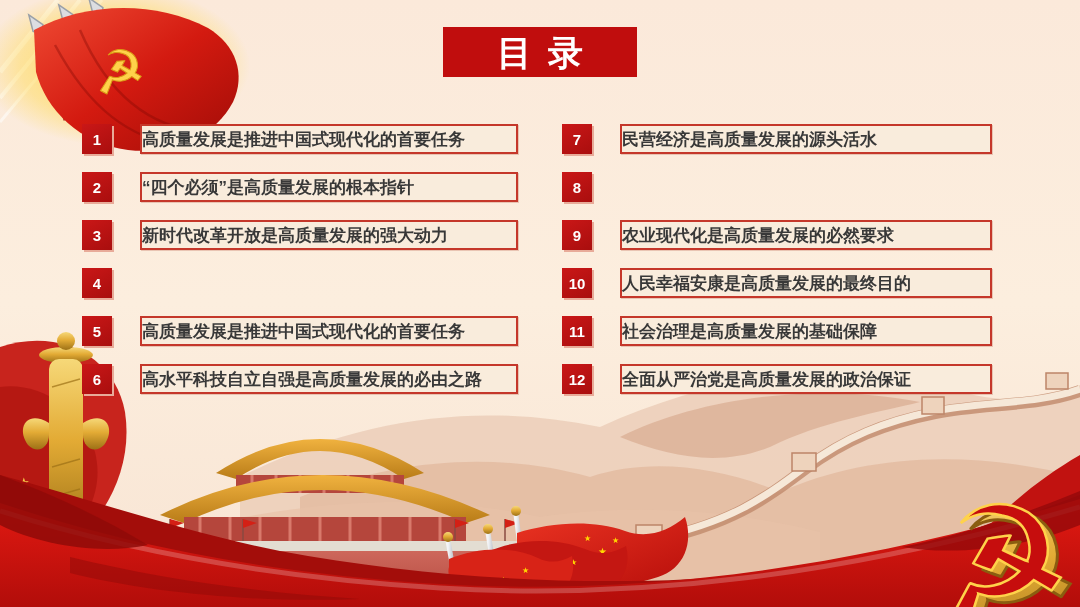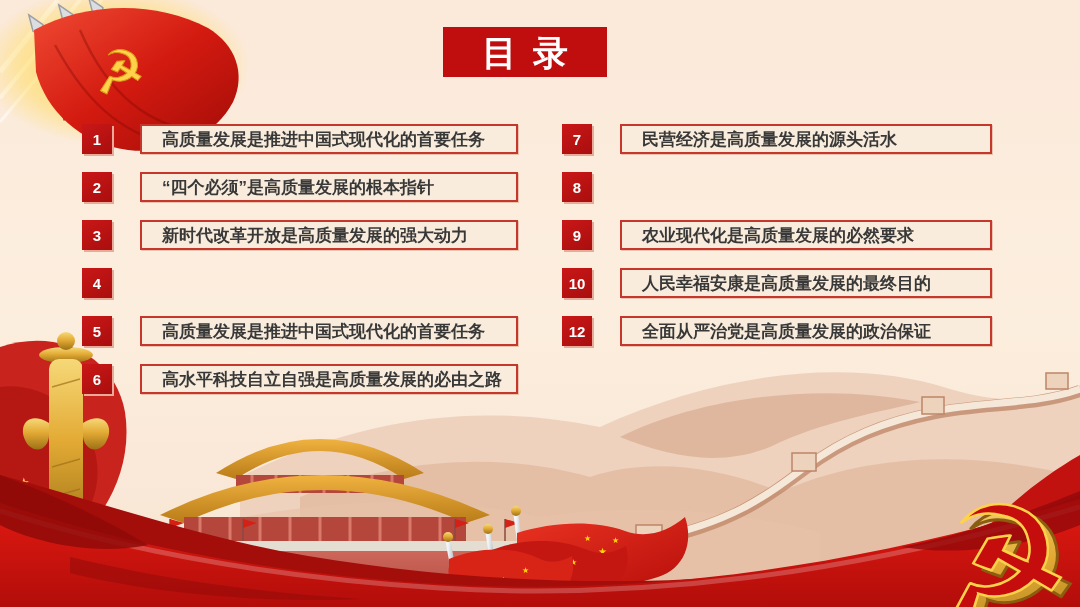--- a/index.html
+++ b/index.html
@@ -1,32 +1,32 @@
 <!DOCTYPE html>
 <html><head>
 <meta charset="utf-8">
 <style>
   html,body{margin:0;padding:0;}
   body{width:1080px;height:607px;overflow:hidden;font-family:"Liberation Sans","DejaVu Sans",sans-serif;}
   .slide{position:relative;width:1080px;height:607px;overflow:hidden;
     background:linear-gradient(180deg,#fbe9da 0%,#fceede 50%,#f8e4d3 100%);}
   
-  .title-box{position:absolute;left:443px;top:27px;width:164px;height:50px;background:#c00d0d;
+  .title-box{position:absolute;left:443px;top:27px;width:194px;height:50px;background:#c00d0d;
     display:flex;align-items:center;justify-content:center;z-index:30;}
   .title-box span{color:#ffffff;font-size:35px;font-weight:bold;letter-spacing:16px;text-indent:16px;line-height:1;}
   
   .toc-col{position:absolute;top:124px;z-index:25;}
   .toc-col.left{left:82px;width:436px;}
   .toc-col.right{left:562px;width:430px;}
   .toc-row{display:flex;align-items:center;height:30px;margin-bottom:18px;}
   .num-box{width:30px;height:30px;flex:0 0 30px;display:flex;align-items:center;justify-content:center;
     background:linear-gradient(150deg,#ca1717 0%,#a90e0e 100%);color:#ffffff;font-size:15px;font-weight:bold;
     box-shadow:2px 2px 0 #e8ab99;}
   .text-box{flex:1;height:26px;margin-left:28px;background:#f9ecdc;border:2px solid #c5372a;
-    display:flex;align-items:center;padding-left:20px;box-shadow:1px 1px 0 rgba(197,120,100,.35);}
+    display:flex;align-items:center;padding-left:0;box-shadow:1px 1px 0 rgba(197,120,100,.35);}
   .text-box span{font-size:17px;font-weight:bold;color:#383838;white-space:nowrap;line-height:1;}
   
   .bottom-art{position:absolute;left:0;bottom:0;width:1080px;height:280px;z-index:10;display:block;}
   .top-flag{position:absolute;left:0;top:0;width:290px;height:180px;z-index:20;display:block;}
 </style>
 </head>
 <body>
 
 <div class="slide">
 
@@ -272,20 +272,26 @@
           <span>农业现代化是高质量发展的必然要求</span>
         </div>
     </div>
     <div class="toc-row">
       <div class="num-box">10</div>
       <div class="text-box">
           <span>人民幸福安康是高质量发展的最终目的</span>
         </div>
     </div>
     <div class="toc-row">
+      <div class="num-box">11</div>
+      <div class="text-box">
+          <span>社会治理是高质量发展的基础保障</span>
+        </div>
+    </div>
+    <div class="toc-row">
       <div class="num-box">12</div>
       <div class="text-box">
           <span>全面从严治党是高质量发展的政治保证</span>
         </div>
     </div>
   </div>
 
 </div>
 
 </body></html>

